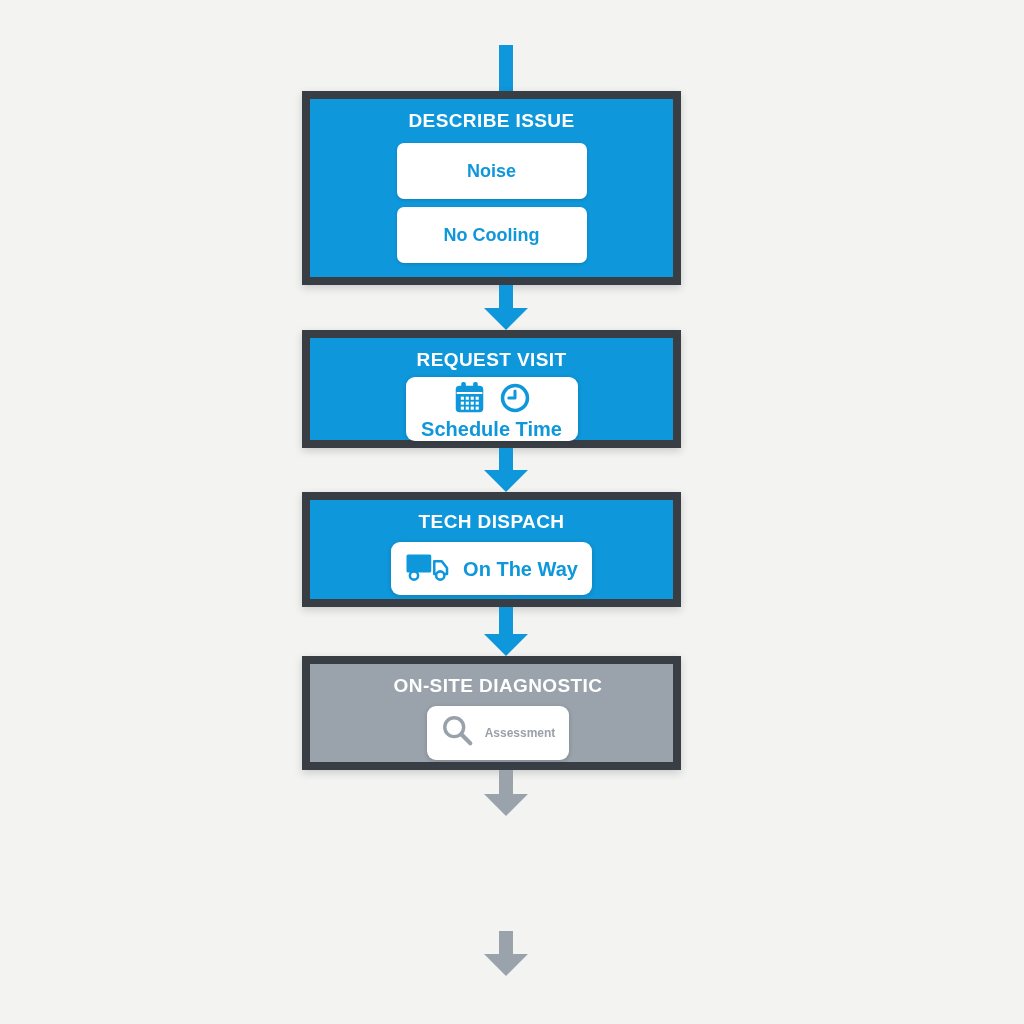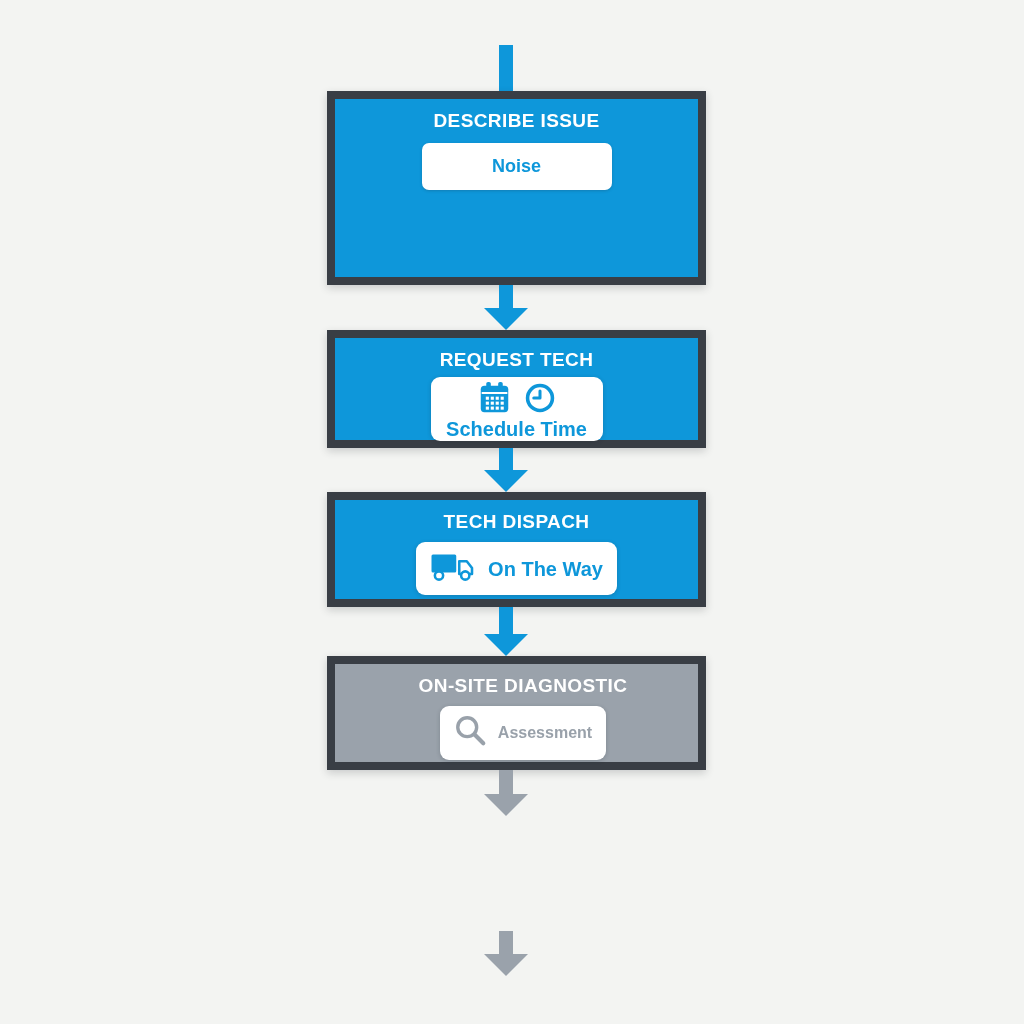--- a/index.html
+++ b/index.html
@@ -9,41 +9,41 @@
     --background:#f3f4f2;
     --card-white:#ffffff;
     --text-gray:#99a1aa;
   }
   *{margin:0;padding:0;box-sizing:border-box;}
   html,body{width:1024px;height:1024px;background:var(--background);
     font-family:"Liberation Sans","DejaVu Sans",sans-serif;}
   .canvas{position:relative;width:1024px;height:1024px;background:var(--background);overflow:hidden;}
 
   
-  .step{position:absolute;left:327px;width:379px;border:8px solid var(--border-dark);
+  .step{position:absolute;left:302px;width:379px;border:8px solid var(--border-dark);
     box-shadow:0 3px 8px rgba(40,45,52,.20);display:flex;flex-direction:column;align-items:center;}
   .step.blue{background:var(--active-blue);}
   .step.gray{background:var(--inactive-gray);padding-left:13px;}
   .step-title{color:#ffffff;font-weight:700;font-size:19px;letter-spacing:.4px;
     margin-top:11px;text-align:center;white-space:nowrap;}
 
   
   .options{display:flex;flex-direction:column;gap:8px;margin-top:11px;}
-  .option-btn{width:190px;height:47px;background:var(--card-white);border:none;border-radius:7px;
+  .option-btn{width:190px;height:56px;background:var(--card-white);border:none;border-radius:7px;
     color:var(--active-blue);font-weight:700;font-size:18px;
     font-family:"Liberation Sans","DejaVu Sans",sans-serif;
     box-shadow:0 1px 3px rgba(30,40,50,.22);display:flex;align-items:center;justify-content:center;cursor:pointer;}
 
   
   .card{background:var(--card-white);border-radius:9px;box-shadow:0 1px 4px rgba(30,40,50,.22);
     display:flex;align-items:center;justify-content:center;cursor:pointer;text-align:right;}
   .card.stacked{flex-direction:column;width:172px;height:64px;margin-top:6px;padding:4px 8px;}
   .card.row{flex-direction:row;gap:10px;margin-top:9px;padding:8px 14px;}
   .card-label-blue{color:var(--active-blue);font-weight:700;font-size:20px;white-space:nowrap;line-height:1;}
-  .card-label-gray{color:var(--text-gray);font-weight:700;font-size:16px;white-space:nowrap;line-height:1;}
+  .card-label-gray{color:var(--text-gray);font-weight:700;font-size:12px;white-space:nowrap;line-height:1;}
   .icon-row{display:flex;align-items:center;gap:13px;margin-top:2px;}
 
   
   .shaft{position:absolute;left:499px;width:14px;}
   .shaft.blue{background:var(--active-blue);}
   .shaft.gray{background:var(--inactive-gray);}
   .head{position:absolute;left:484px;width:0;height:0;
     border-left:22px solid transparent;border-right:22px solid transparent;}
   .head.blue{border-top:22px solid var(--active-blue);}
   .head.gray{border-top:22px solid var(--inactive-gray);}
@@ -52,28 +52,29 @@
 <body>
 
 <div class="canvas">
 
   <div class="shaft blue" style="top:45px;height:47px;"></div>
 
   <div class="step blue" style="top:91px;height:194px;">
     <div class="step-title">DESCRIBE ISSUE</div>
     <div class="options">
       <button class="option-btn">Noise</button>
+      <button class="option-btn">No Cooling</button>
     </div>
   </div>
 
   <div class="shaft blue" style="top:285px;height:25px;"></div>
   <div class="head blue" style="top:308px;"></div>
 
   <div class="step blue" style="top:330px;height:118px;">
-    <div class="step-title">REQUEST TECH</div>
+    <div class="step-title">REQUEST VISIT</div>
     <div class="card stacked">
       <div class="icon-row">
         <span>
           <svg width="33" height="33" viewBox="0 0 36 36">
             <rect x="9" y="0" width="5" height="9" rx="2" fill="#0e97da"></rect>
             <rect x="22" y="0" width="5" height="9" rx="2" fill="#0e97da"></rect>
             <rect x="3" y="4" width="30" height="29" rx="4" fill="#0e97da"></rect>
             <line x1="4" y1="12" x2="32" y2="12" stroke="#ffffff" stroke-width="2.2"></line>
             <g fill="#ffffff">
               <rect x="8.5" y="16" width="3.4" height="3.4"></rect>

